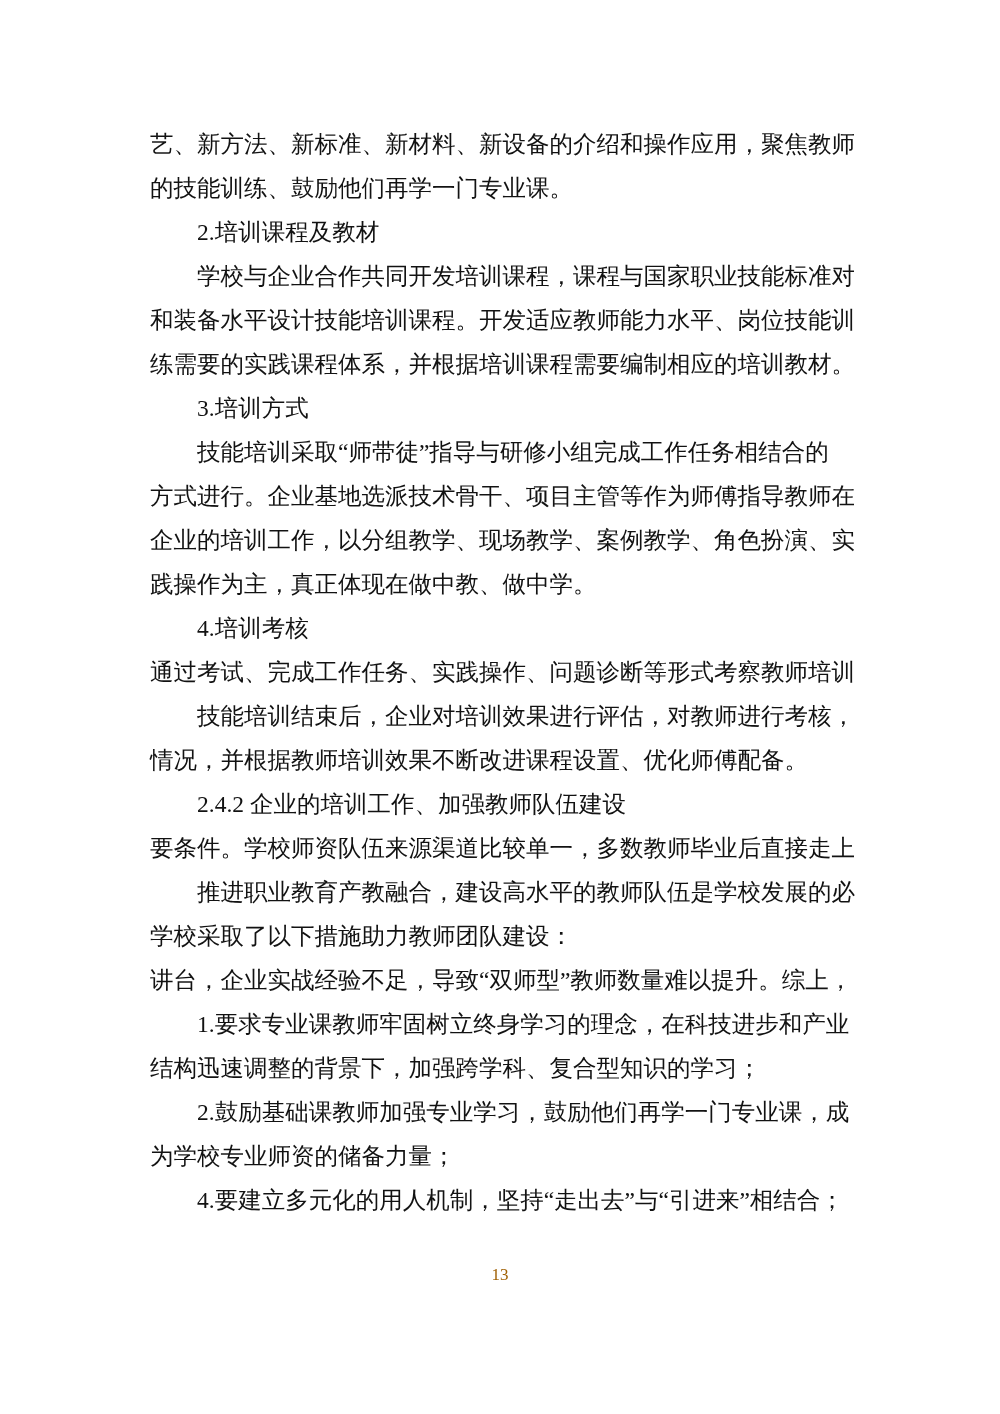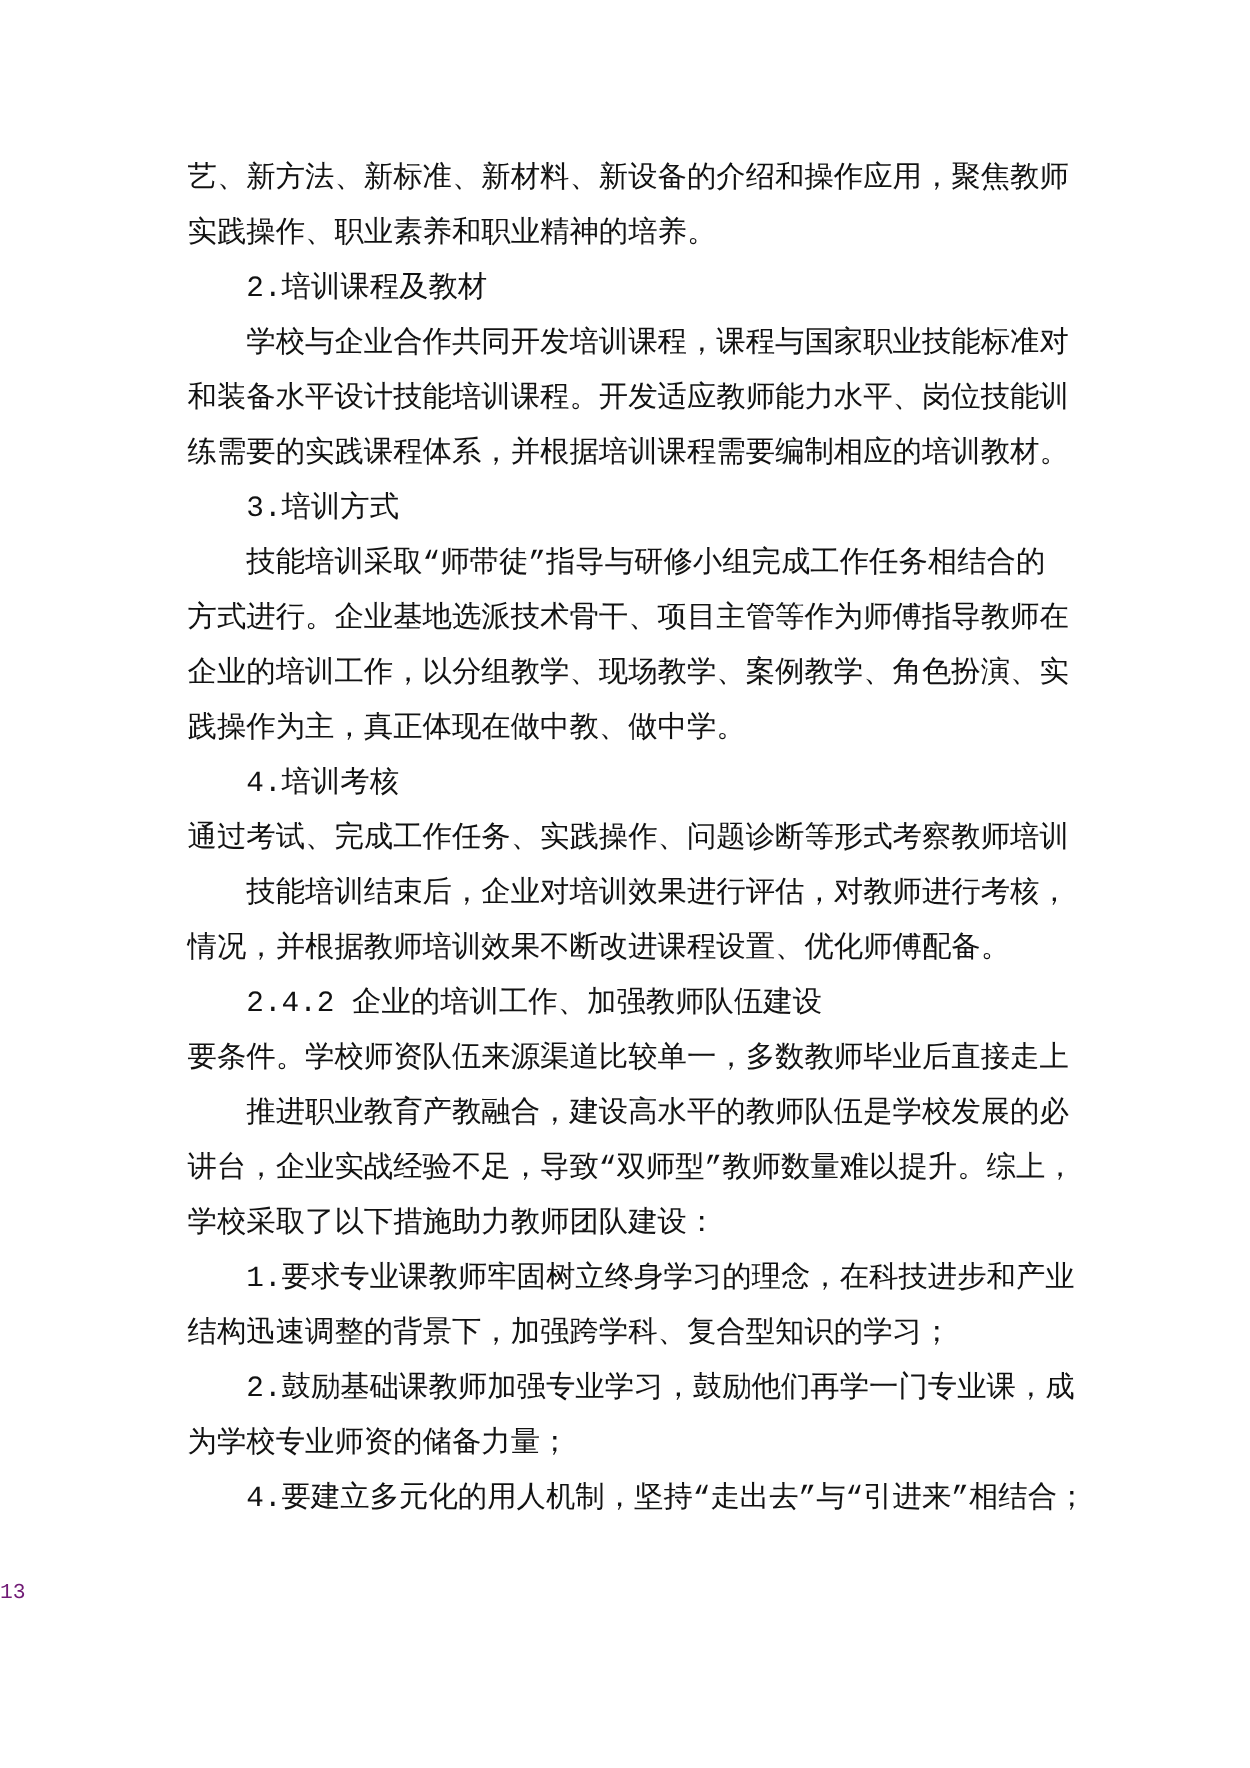--- a/index.html
+++ b/index.html
@@ -5,21 +5,21 @@
   html, body {
     margin: 0;
     padding: 0;
     background: #ffffff;
   }
   .page {
     position: relative;
     width: 1000px;
     height: 1414px;
     background: #ffffff;
-    font-family: Liberation Mono, monospace;
+    font-family: Liberation Serif, serif;
     color: #121212;
     overflow: hidden;
   }
   .text-block {
     position: absolute;
     left: 150px;
     top: 122px;
     width: 708px;
   }
   .line {
@@ -30,51 +30,52 @@
     overflow: visible;
   }
   .line.indent {
     text-indent: 47px;
   }
   .page-footer {
     position: absolute;
     top: 1263px;
     left: 0;
     width: 100%;
+    text-align: center;
     font-size: 17px;
     line-height: 24px;
-    color: #701a75;
+    color: #a16207;
   }
 </style>
 </head>
 <body>
 
 <div class="page">
   <div class="text-block">
 
   <div class="line">艺、新方法、新标准、新材料、新设备的介绍和操作应用，聚焦教师</div>
-      <div class="line">实践操作、职业素养和职业精神的培养。</div>
+      <div class="line">的技能训练、鼓励他们再学一门专业课。</div>
       <div class="line indent">2.培训课程及教材</div>
       <div class="line indent">学校与企业合作共同开发培训课程，课程与国家职业技能标准对</div>
       <div class="line">和装备水平设计技能培训课程。开发适应教师能力水平、岗位技能训</div>
       <div class="line">练需要的实践课程体系，并根据培训课程需要编制相应的培训教材。</div>
       <div class="line indent">3.培训方式</div>
       <div class="line indent">技能培训采取“师带徒”指导与研修小组完成工作任务相结合的</div>
       <div class="line">方式进行。企业基地选派技术骨干、项目主管等作为师傅指导教师在</div>
       <div class="line">企业的培训工作，以分组教学、现场教学、案例教学、角色扮演、实</div>
       <div class="line">践操作为主，真正体现在做中教、做中学。</div>
       <div class="line indent">4.培训考核</div>
       <div class="line">通过考试、完成工作任务、实践操作、问题诊断等形式考察教师培训</div>
       <div class="line indent">技能培训结束后，企业对培训效果进行评估，对教师进行考核，</div>
       <div class="line">情况，并根据教师培训效果不断改进课程设置、优化师傅配备。</div>
       <div class="line indent">2.4.2 企业的培训工作、加强教师队伍建设</div>
       <div class="line">要条件。学校师资队伍来源渠道比较单一，多数教师毕业后直接走上</div>
       <div class="line indent">推进职业教育产教融合，建设高水平的教师队伍是学校发展的必</div>
+      <div class="line">学校采取了以下措施助力教师团队建设：</div>
       <div class="line">讲台，企业实战经验不足，导致“双师型”教师数量难以提升。综上，</div>
-      <div class="line">学校采取了以下措施助力教师团队建设：</div>
       <div class="line indent">1.要求专业课教师牢固树立终身学习的理念，在科技进步和产业</div>
       <div class="line">结构迅速调整的背景下，加强跨学科、复合型知识的学习；</div>
       <div class="line indent">2.鼓励基础课教师加强专业学习，鼓励他们再学一门专业课，成</div>
       <div class="line">为学校专业师资的储备力量；</div>
       <div class="line indent">4.要建立多元化的用人机制，坚持“走出去”与“引进来”相结合；</div>
     </div>
   <div class="page-footer">13</div>
 </div>
 
 </body></html>

